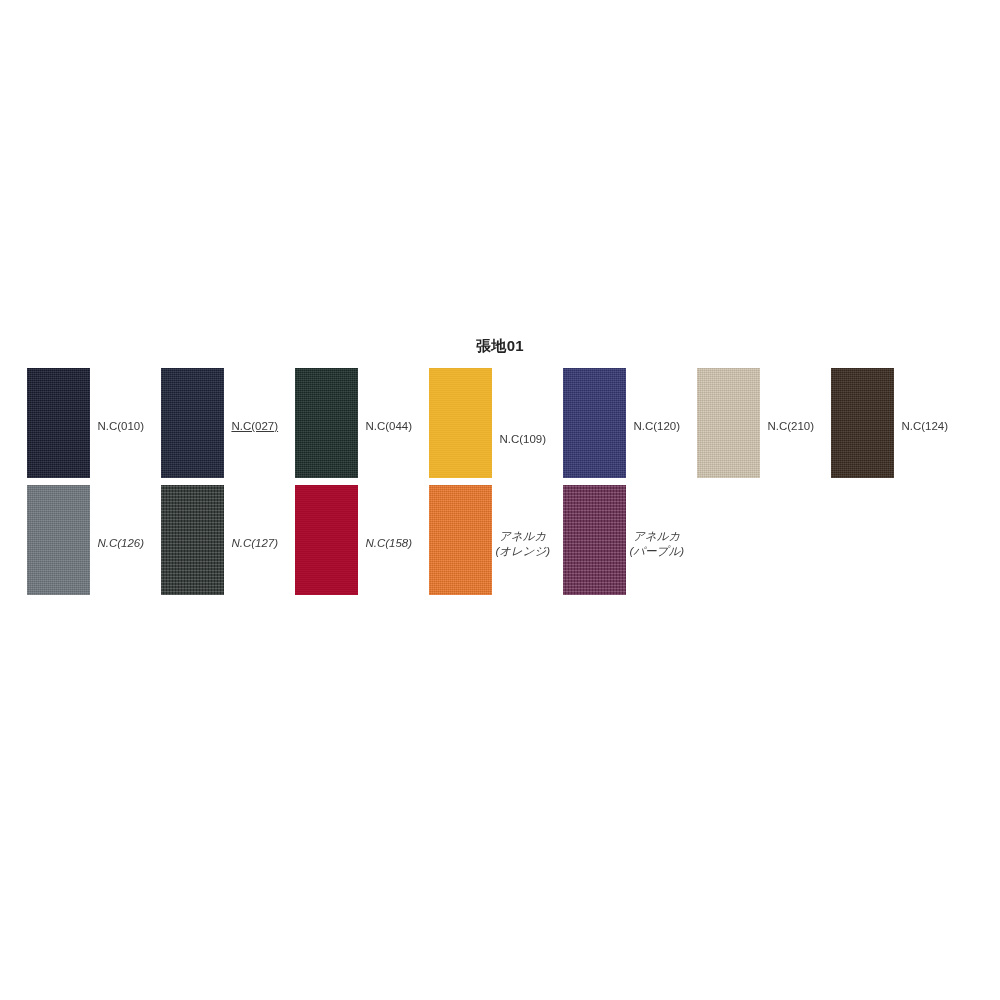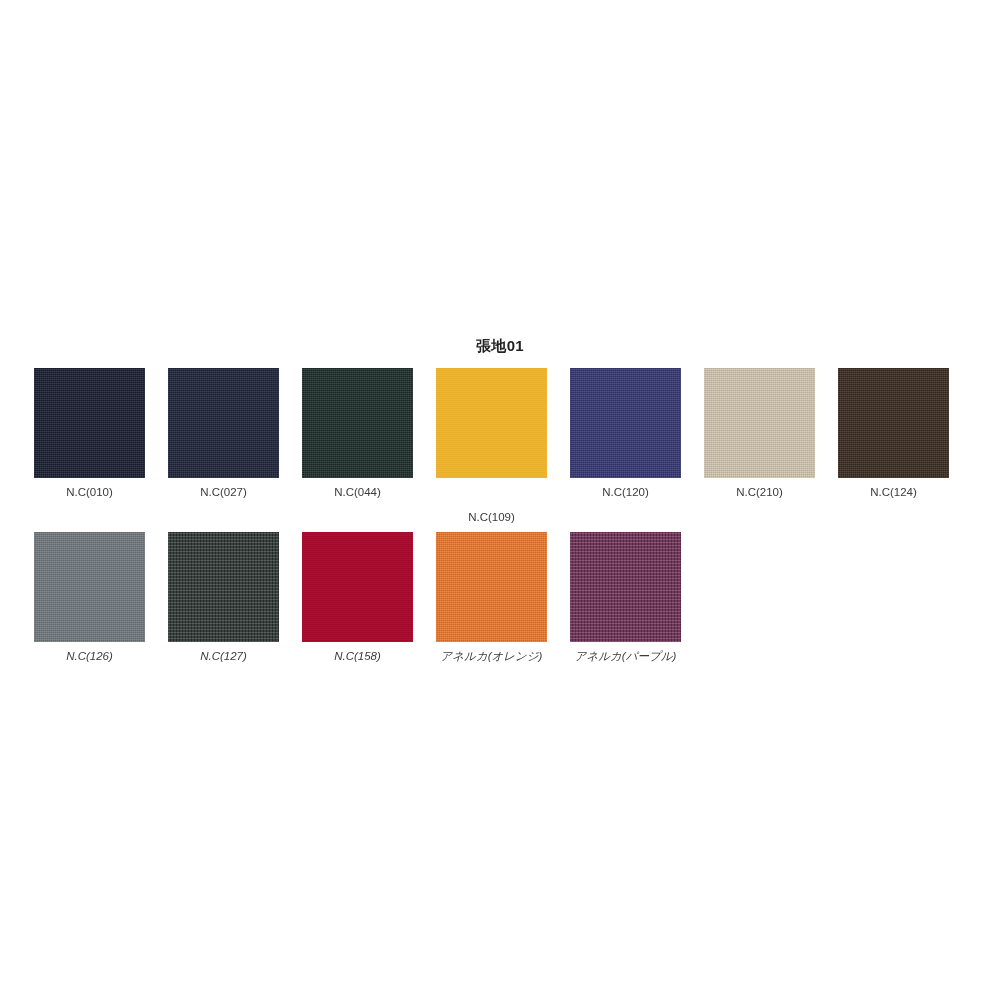--- a/index.html
+++ b/index.html
@@ -60,21 +60,21 @@
 
   .swatch-row + .swatch-row {
     margin-top: 7px;
     font-style: italic;
   }
 
   .swatch-cell {
     width: 125px;
     margin-right: 9px;
     display: flex;
-    flex-direction: column;
+    flex-direction: row;
     align-items: center;
   }
 
   .swatch-chip {
     width: 111px;
     height: 110px;
     display: block;
     position: relative;
     overflow: hidden;
     background-repeat: repeat;
@@ -143,21 +143,21 @@
 
     <div class="swatch-grid">
 
       <div class="swatch-row">
         <div class="swatch-cell">
           <div class="swatch-chip" style="background-color: rgb(23, 27, 46);"></div>
           <div class="swatch-label" style="color: rgb(58, 58, 58);">N.C(010)</div>
         </div>
         <div class="swatch-cell">
           <div class="swatch-chip" style="background-color: rgb(28, 34, 55);"></div>
-          <div class="swatch-label" style="color: rgb(58, 58, 58);">N.C(027)</div>
+          <div class="swatch-label" style="color: rgb(58, 58, 58); text-decoration: underline;">N.C(027)</div>
         </div>
         <div class="swatch-cell">
           <div class="swatch-chip" style="background-color: rgb(27, 43, 40);"></div>
           <div class="swatch-label" style="color: rgb(58, 58, 58);">N.C(044)</div>
         </div>
         <div class="swatch-cell">
           <div class="swatch-chip smooth" style="background-color: rgb(238, 179, 44);"></div>
           <div class="swatch-label" style="color: rgb(58, 58, 58); margin-top: 32px;">N.C(109)</div>
         </div>
         <div class="swatch-cell">

